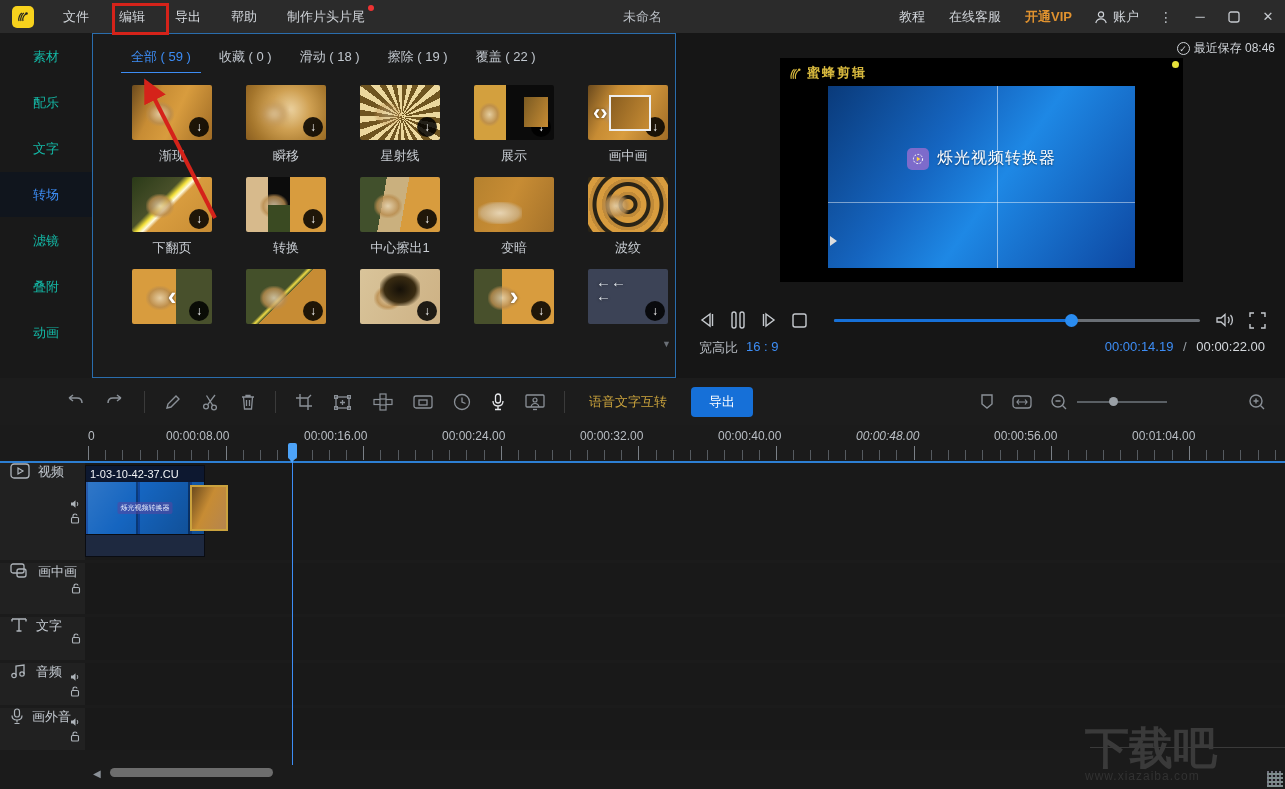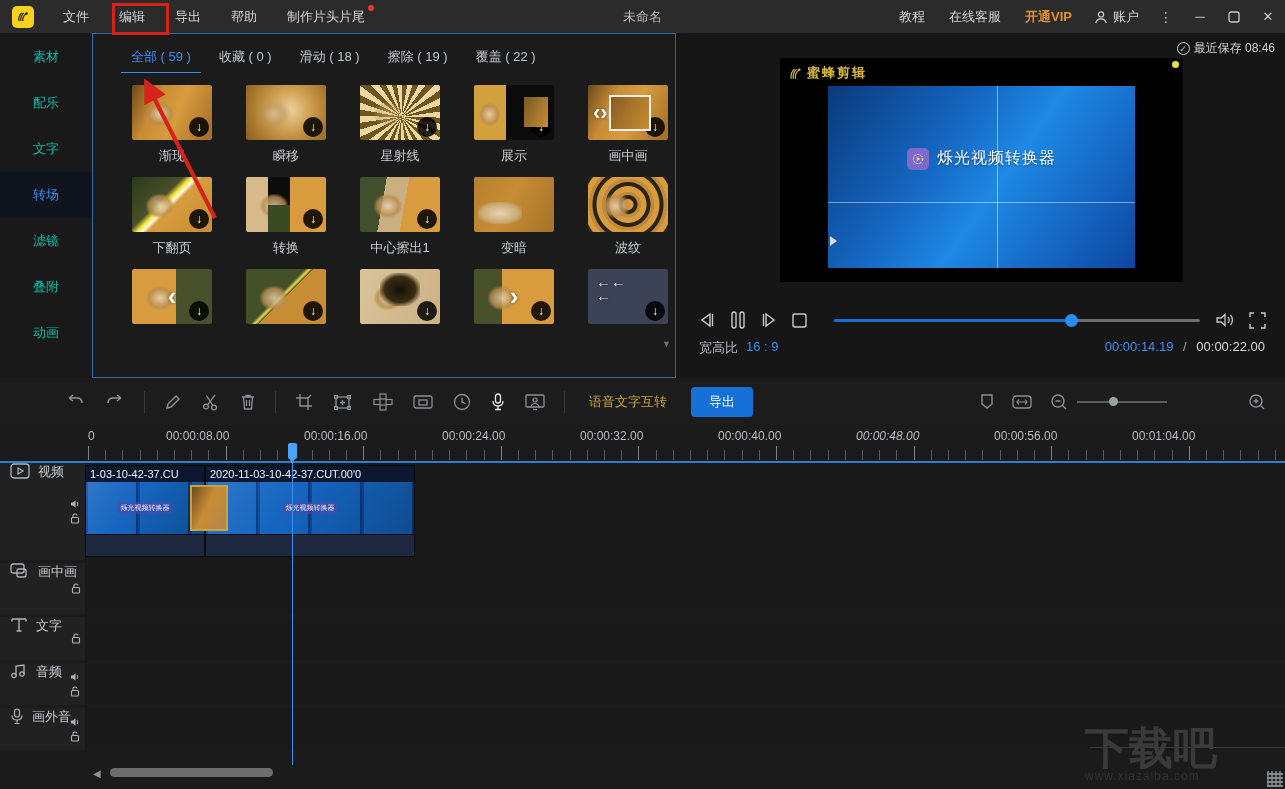--- a/index.html
+++ b/index.html
@@ -623,27 +623,20 @@
         </div>
         <div class="track-body">
   <div class="clip" style="left: 0px; width: 120px;">
     <div class="clip-title">1-03-10-42-37.CU</div>
     <div class="clip-thumbs">
       <span class="clip-wm">烁光视频转换器</span>
     </div>
     <div class="clip-audio"></div>
   </div>
 
-  <div class="clip" style="left: 120px; width: 210px;">
-    <div class="clip-title">2020-11-03-10-42-37.CUT.00'0</div>
-    <div class="clip-thumbs">
-      <span class="clip-wm">烁光视频转换器</span>
-    </div>
-    <div class="clip-audio"></div>
-  </div>
 <div class="transition-marker"></div>
         </div>
       </div>
 
       <div class="track" style="height: 51px;">
         <div class="track-head">
           <span class="th-icon">
 
             <svg class="i-pip" width="20" height="16" viewBox="0 0 20 16" style="display: block;">
               <rect x="1" y="1" width="13" height="9" rx="2" fill="none" stroke="#aeb4ba" stroke-width="1.3"></rect>

